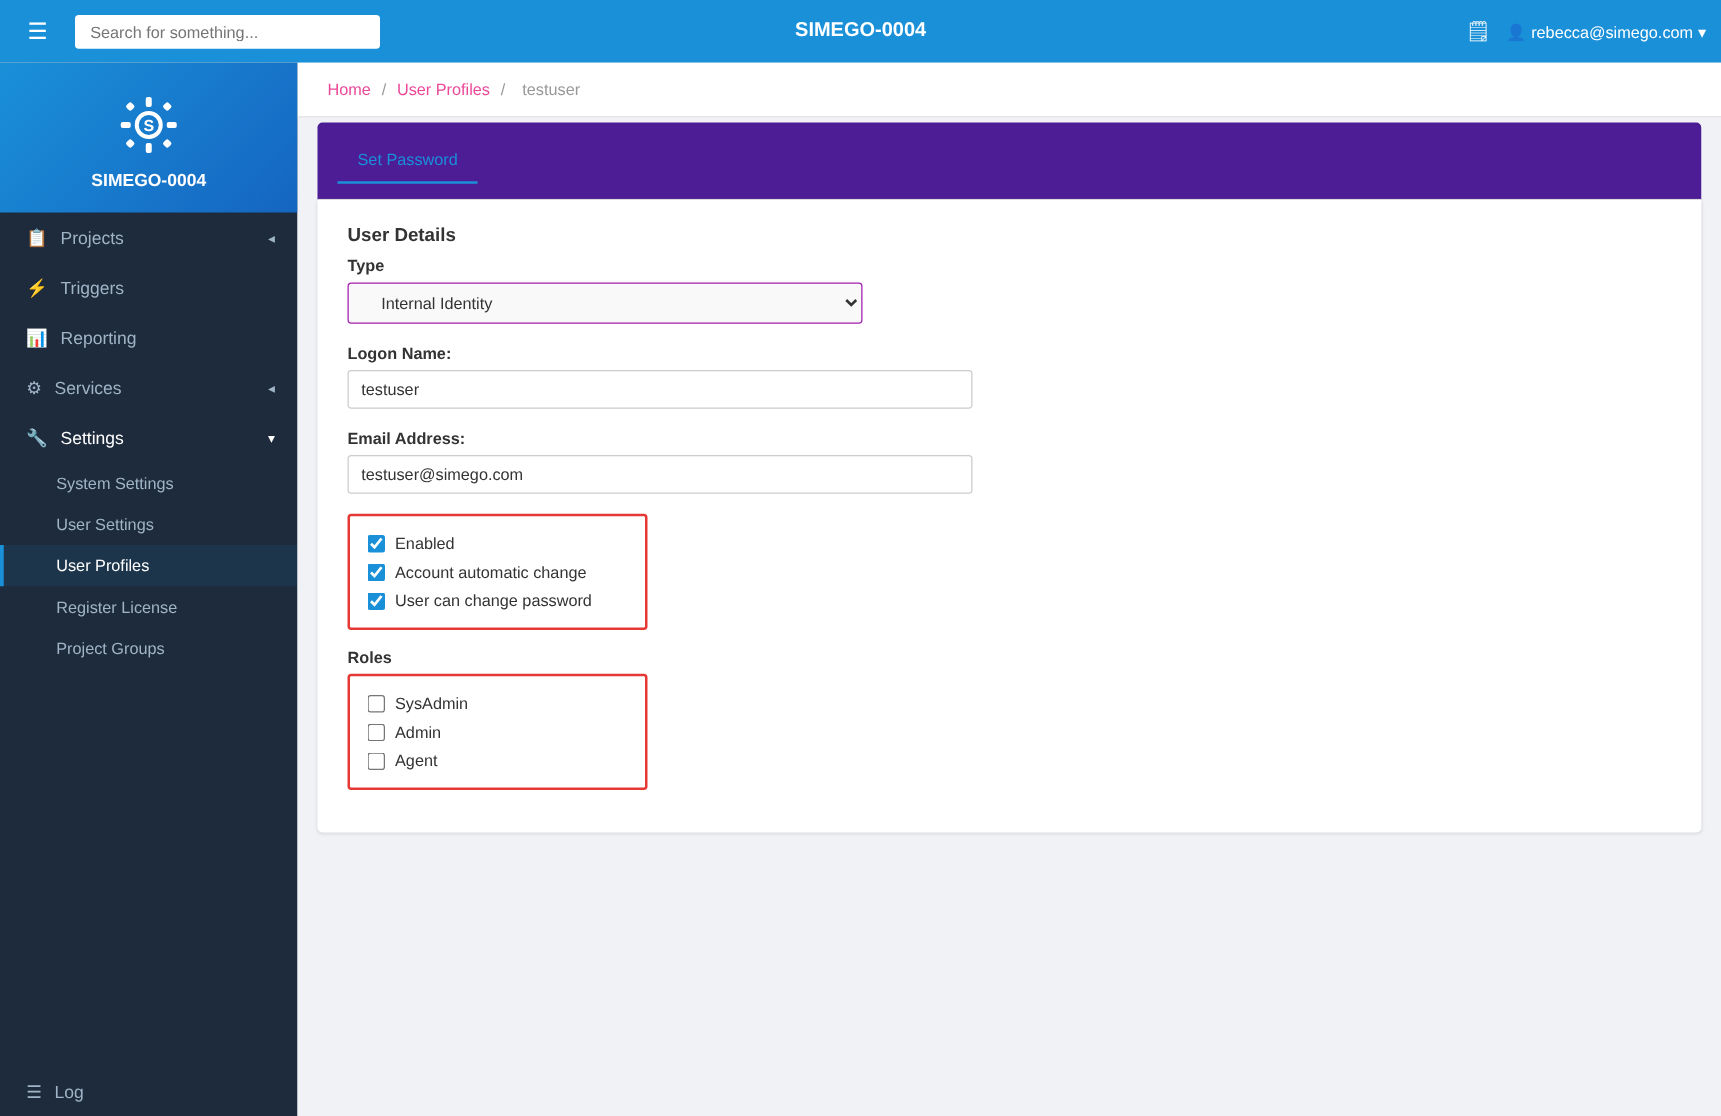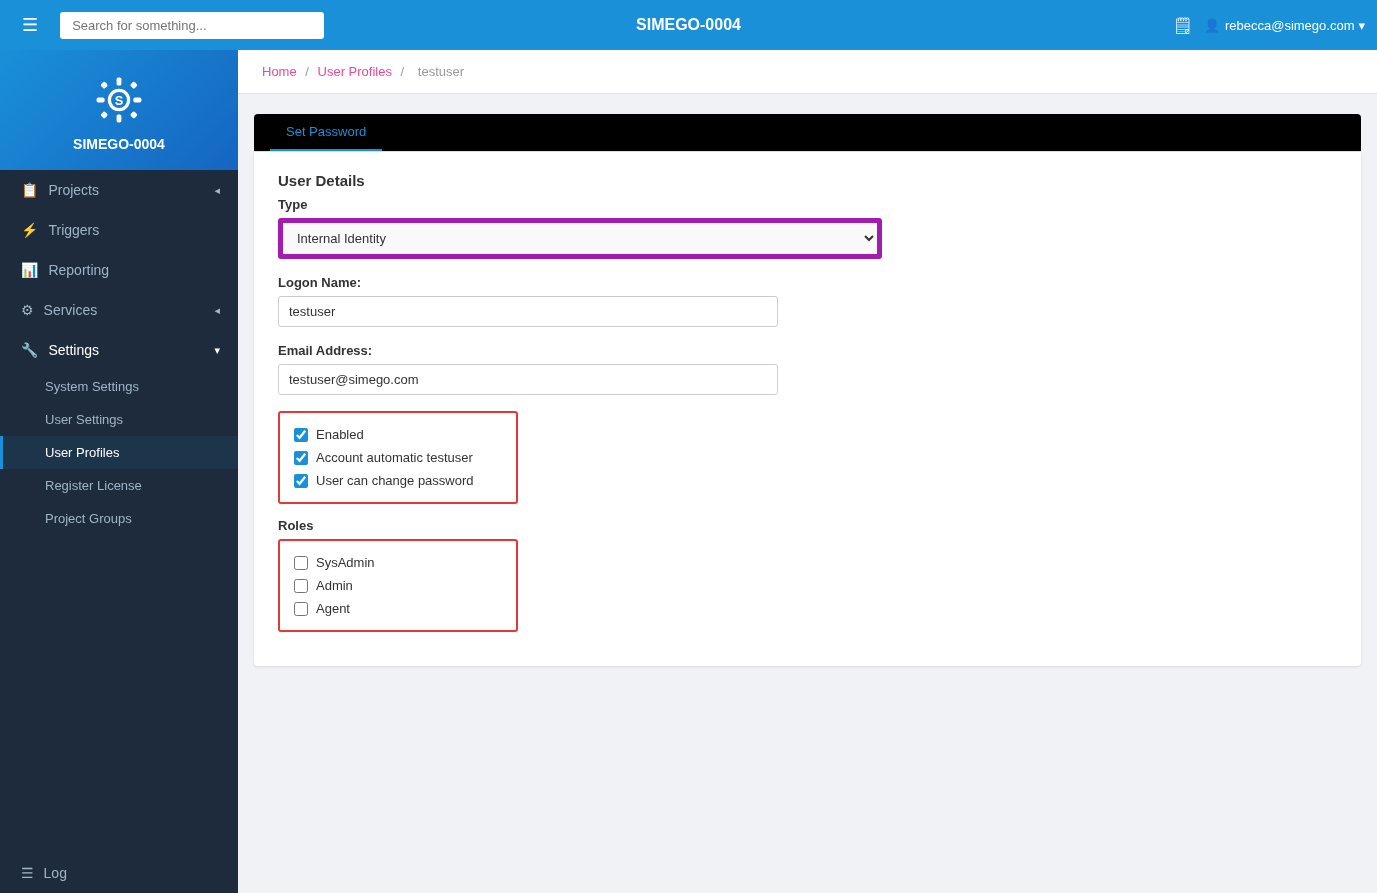--- a/index.html
+++ b/index.html
@@ -23,21 +23,21 @@
       font-size: 18px;
       cursor: pointer;
       padding: 6px 10px;
       border-radius: 3px;
     }
     .topbar-search {
       background: white;
       border: none;
       border-radius: 3px;
       padding: 6px 12px;
-      width: 264px;
+      width: 244px;
       font-size: 13px;
       color: #999;
       outline: none;
     }
     .topbar-title {
       position: absolute;
       left: 50%;
       transform: translateX(-50%);
       color: white;
       font-size: 16px;
@@ -192,24 +192,24 @@
       width: 500px;
       max-width: 100%;
       padding: 7px 10px;
       border: 1px solid #ccc;
       border-radius: 3px;
       font-size: 13px;
       color: #333;
       outline: none;
     }
     .form-select {
-      width: 604px;
+      width: 412px;
       max-width: 100%;
-      padding: 7px 10px;
-      border: 5px solid #a21caf;
+      padding: 7px 22px;
+      border: 1px solid #a21caf;
       border-radius: 3px;
       font-size: 13px;
       color: #333;
       background: #f9f9f9;
       outline: none;
       appearance: auto;
     }
 
     
     .checkbox-group-bordered {
@@ -361,21 +361,21 @@
   <div class="content">
 
     <div class="breadcrumb">
       <a href="#">Home</a>
       <span> / </span>
       <a href="#">User Profiles</a>
       <span> / </span>
       <span>testuser</span>
     </div>
 
-    <div style="background:#000000; margin:20px 16px 0 16px; border-radius:4px 4px 0 0; border-bottom:1px solid #e0e0e0; padding:0 16px;">
+    <div style="background:#4c1d95; margin:4px 16px 0 16px; border-radius:4px 4px 0 0; border-bottom:1px solid #e0e0e0; padding:12px 16px;">
       <div class="tab-item active-tab">Set Password</div>
     </div>
 
     <div class="card" style="margin-top:0; border-radius:0 0 4px 4px;">
       <div class="form-section">
 
         <div class="section-title">User Details</div>
 
         <div class="form-group">
           <label class="form-label">Type</label>
@@ -397,21 +397,21 @@
           <input type="text" class="form-control" value="testuser@simego.com" style="">
         </div>
 
         <div class="checkbox-group-bordered">
           <div class="checkbox-item">
             <input type="checkbox" id="chk-enabled" checked="" style="">
             <label for="chk-enabled">Enabled</label>
           </div>
           <div class="checkbox-item">
             <input type="checkbox" id="chk-lockout" checked="" style="">
-            <label for="chk-lockout">Account automatic testuser</label>
+            <label for="chk-lockout">Account automatic change</label>
           </div>
           <div class="checkbox-item">
             <input type="checkbox" id="chk-change-pw" checked="" style="">
             <label for="chk-change-pw">User can change password</label>
           </div>
         </div>
 
         <div class="roles-label">Roles</div>
         <div class="checkbox-group-bordered">
           <div class="checkbox-item">

